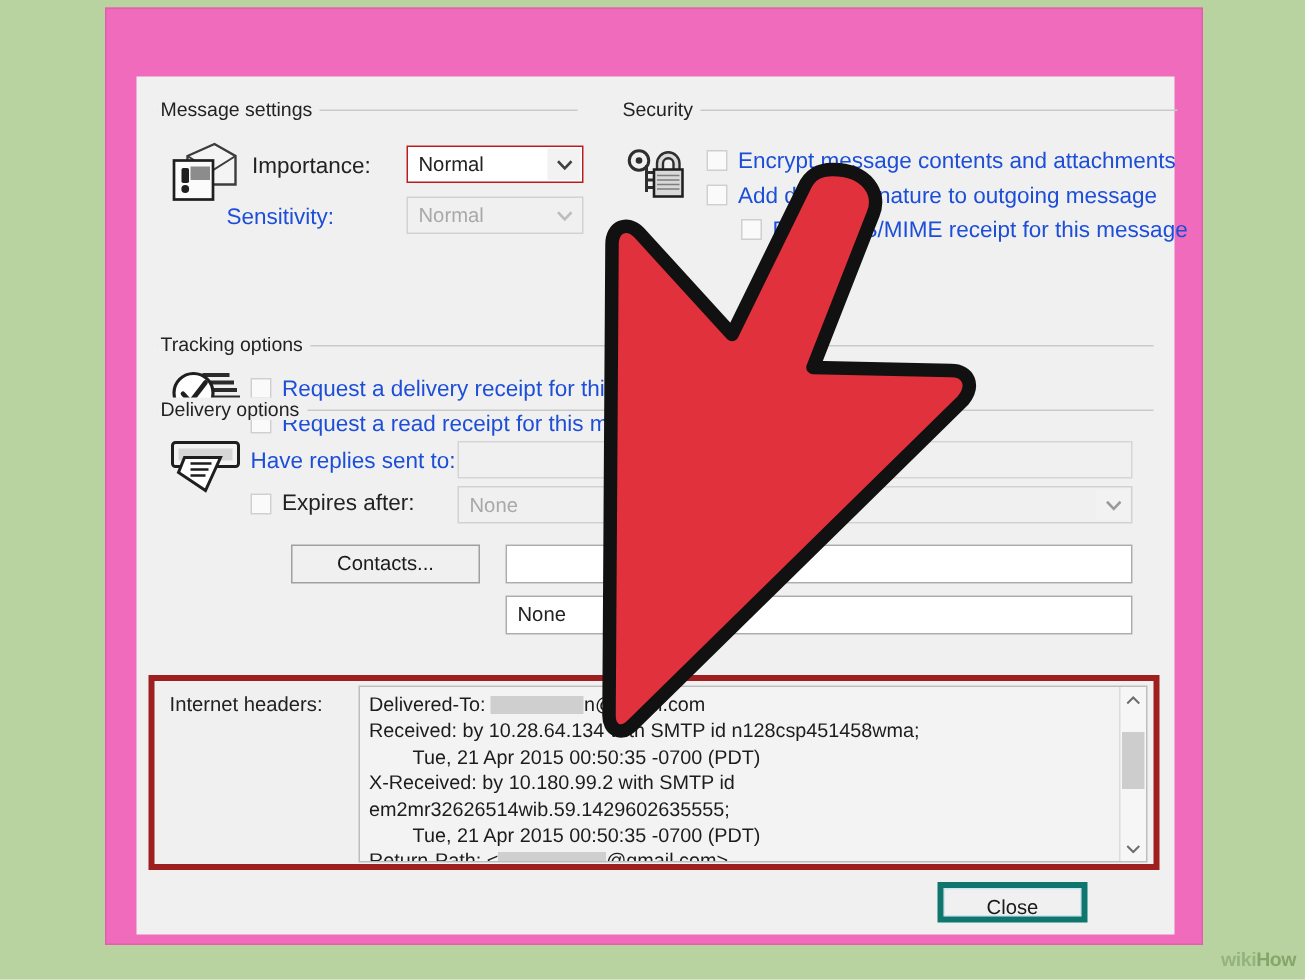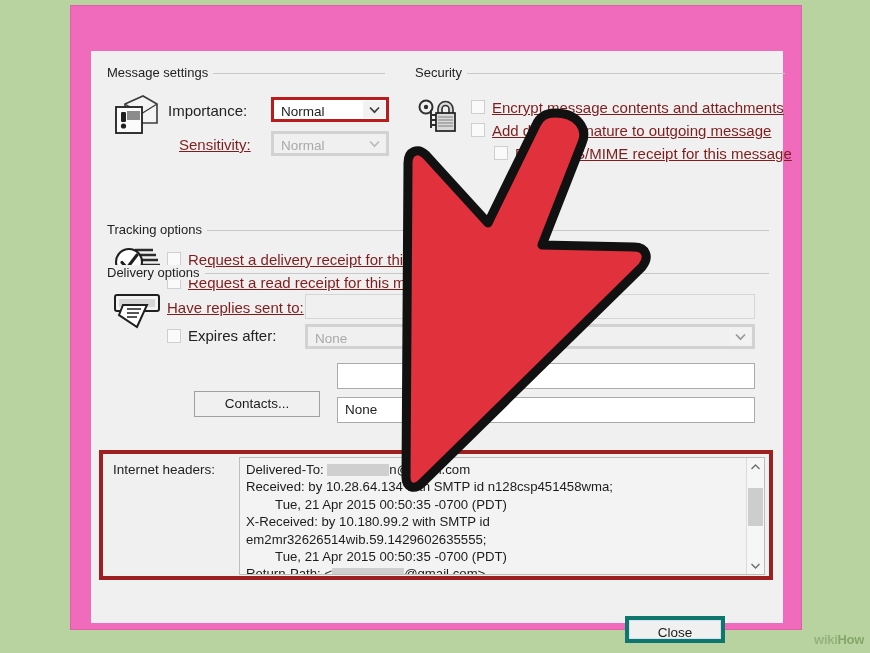--- a/index.html
+++ b/index.html
@@ -80,28 +80,28 @@
   }
   .group > .rule{
     position:absolute;
     top:0; left:0; right:0;
     height:1px;
     background:#c9c9c9;
   }
 
   .icon-box{ position:absolute; }
   .lbl{ position:absolute; font-size:15px; color:#222; white-space:nowrap;}
-  .lbl.dim{ color:#7f1d1d;text-decoration:underline; }
+  .lbl.dim{ color:#1d4ed8; }
 
   
   .combo{
     position:absolute;
     box-sizing:border-box;
     background:#fff;
-    border:3px solid #b91c1c;
+    border:1px solid #b91c1c;
     height:25px;
   }
   .combo.dim{ background:#f0f0f0; border-color:#d2d2d2; }
   .combo .val{
     position:absolute; left:7px; top:4px;
     font-size:13.5px; color:#222;
   }
   .combo.dim .val{ color:#a9a9a9; }
   .combo .arrow{
     position:absolute; right:1px; top:1px; bottom:1px; width:22px;
@@ -132,21 +132,20 @@
   
   .btn{
     position:absolute;
     box-sizing:border-box;
     background:#f0f0f0;
     border:1px solid #a0a0a0;
     font-size:13.5px;
     color:#1a1a1a;
     text-align:center;
     cursor:pointer;
-    margin-top:28px;
   }
 
   
   #ih-highlight{
     position:absolute;
     left:8px; top:399px;
     width:674px; height:130px;
     border:4px solid #9e1f1f;
     box-sizing:border-box;
     pointer-events:none;
@@ -258,21 +257,21 @@
       <div class="lbl" style="left:63px; top:29px;">Importance:</div>
       <div class="combo" style="left:166px; top:24px; width:118px;">
         <span class="val">Normal</span>
         <span class="arrow">
           <svg width="11" height="8" viewBox="0 0 11 8">
               <path d="M1 1.5 L5.5 6.2 L10 1.5" fill="none" stroke="#404040" stroke-width="1.7"></path>
             </svg>
         </span>
       </div>
 
-      <div class="lbl dim" style="left:46px; top:63px;margin-left:28px;">Sensitivity:</div>
+      <div class="lbl dim" style="left:46px; top:63px;">Sensitivity:</div>
       <div class="combo dim" style="left:166px; top:58px; width:118px;">
         <span class="val">Normal</span>
         <span class="arrow" style="background:#f0f0f0;">
           <svg width="11" height="8" viewBox="0 0 11 8">
               <path d="M1 1.5 L5.5 6.2 L10 1.5" fill="none" stroke="#bdbdbd" stroke-width="1.7"></path>
             </svg>
         </span>
       </div>
     </div>
 

